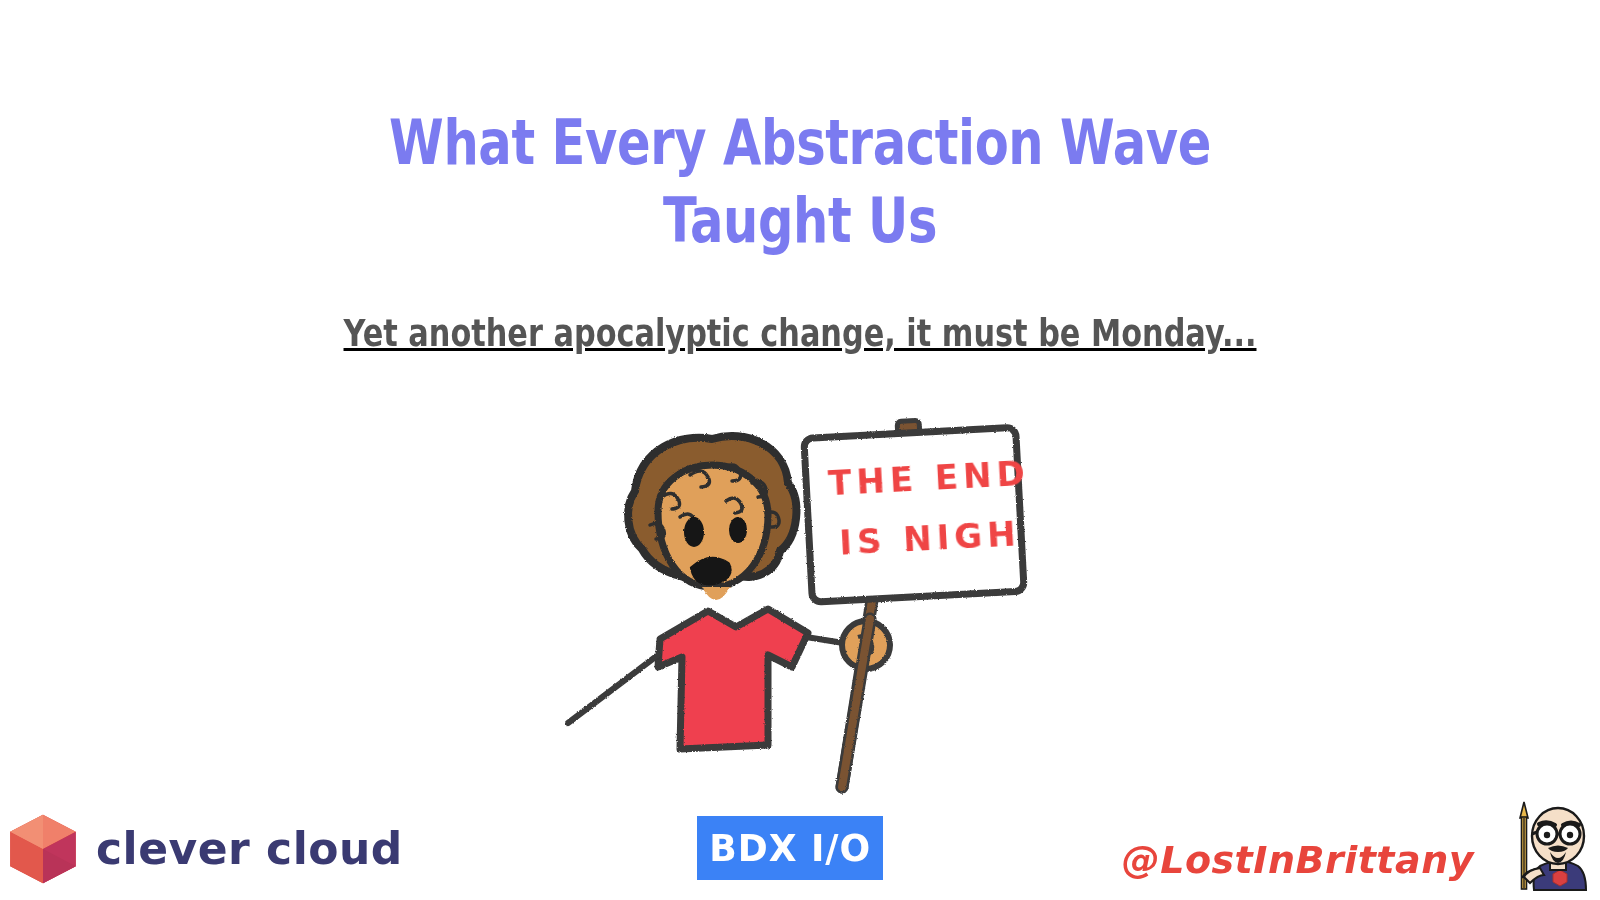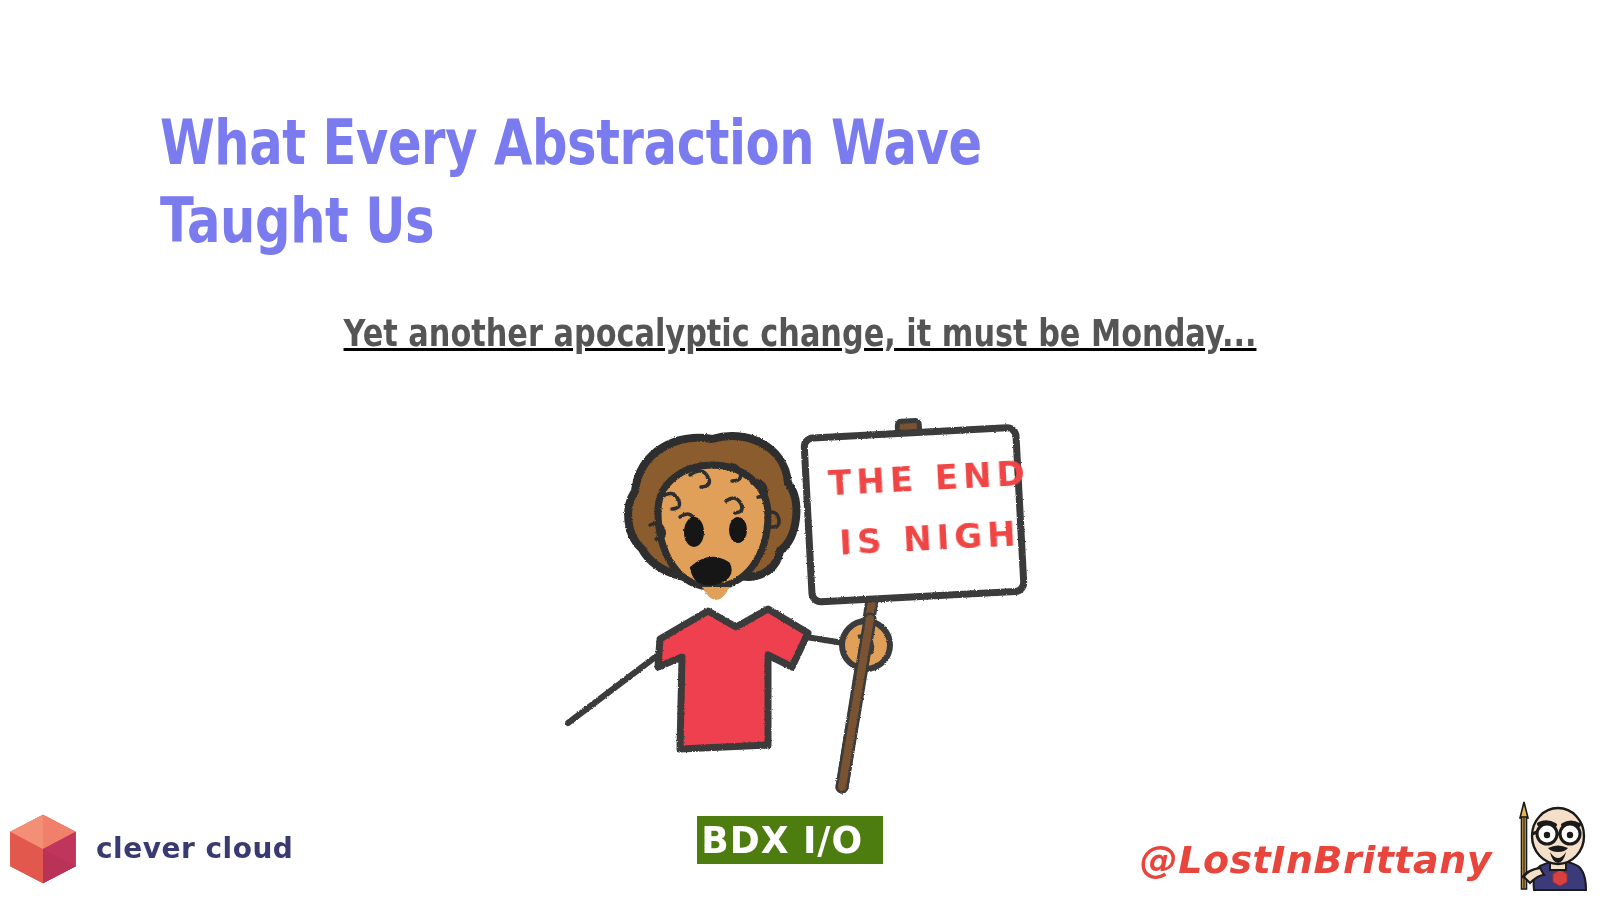--- a/index.html
+++ b/index.html
@@ -23,20 +23,21 @@
     background: #ffffff;
     overflow: hidden;
   }
 
   
   .title-block {
     position: absolute;
     left: 0;
     top: 104px;
     width: 1600px;
+    text-align: center;
   }
   .slide-title {
     margin: 0;
     color: #7b7bf0;
     font-family: "DejaVu Sans", sans-serif;
     font-weight: bold;
     font-size: 62px;
     line-height: 78px;
     letter-spacing: -0.5px;
     transform: scaleX(0.80);
@@ -81,53 +82,53 @@
     bottom: 12px;
     display: flex;
     align-items: center;
     gap: 14px;
   }
   .cc-mark { width: 78px; height: 78px; display: block; }
   .cc-word {
     color: #3a3a72;
     font-family: "DejaVu Sans", sans-serif;
     font-weight: bold;
-    font-size: 28px;
+    font-size: 44px;
     letter-spacing: 0.5px;
     line-height: 40px;
   }
 
   .footer-center {
     position: absolute;
     left: 697px;
     top: 816px;
     width: 186px;
-    height: 48px;
-    background: #4d7c0f;
+    height: 64px;
+    background: #3b82f6;
     display: flex;
     align-items: center;
-    justify-content: flex-start;
+    justify-content: center;
   }
   .bdx-label {
     color: #ffffff;
     font-family: "DejaVu Sans", sans-serif;
     font-weight: bold;
     font-size: 38px;
     line-height: 42px;
     letter-spacing: 1px;
     transform: scaleX(0.95);
   }
 
   .footer-right {
     position: absolute;
     right: 4px;
     bottom: 8px;
     display: flex;
     align-items: flex-end;
-    gap: 8px;
+    gap: 26px;
     justify-content: center;
   }
   .handle {
     color: #e8453c;
     font-family: "DejaVu Sans", sans-serif;
     font-style: italic;
     font-weight: bold;
     font-size: 38px;
     line-height: 52px;
     letter-spacing: 0.5px;

